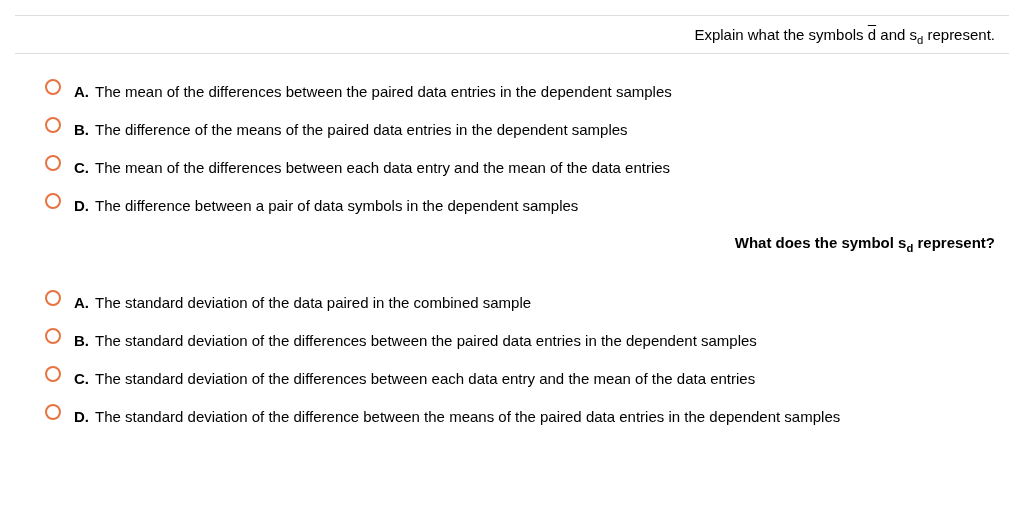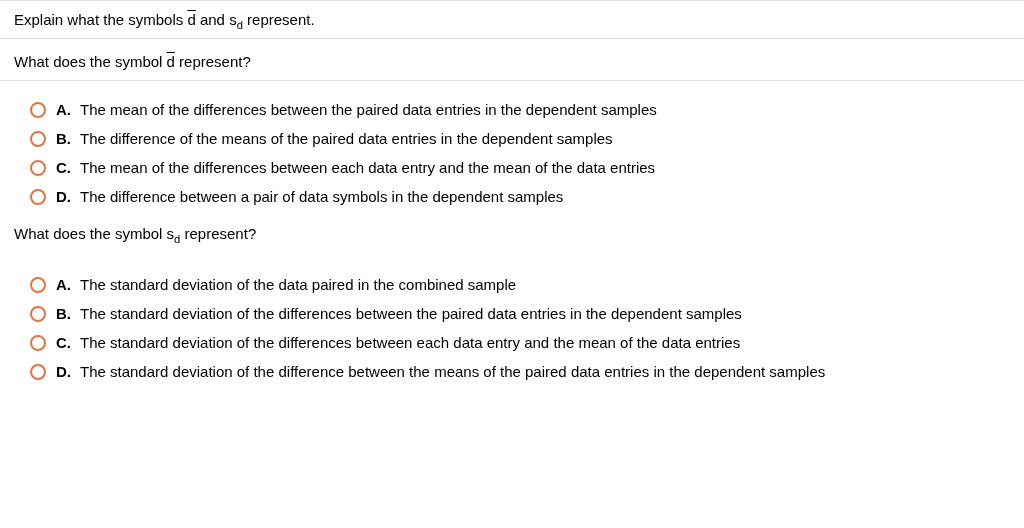--- a/index.html
+++ b/index.html
@@ -8,21 +8,22 @@
       padding: 0;
     }
     body {
       font-family: Arial, Helvetica, sans-serif;
       font-size: 15px;
       color: #000;
       background: #fff;
       width: 1024px;
     }
     .container {
-      padding: 0;
+      padding: 15px;
+      text-align: right;
     }
     .header-row {
       border-top: 1px solid #ddd;
       border-bottom: 1px solid #ddd;
       padding: 10px 14px;
     }
     .sub-question {
       padding: 14px 14px 10px 14px;
       border-bottom: 1px solid #ddd;
     }
@@ -45,49 +46,48 @@
       background: #fff;
       cursor: pointer;
     }
     .option-label {
       font-weight: bold;
       margin-right: 6px;
       min-width: 18px;
     }
     .option-text {
       color: #000;
+      margin-top: 9px;
     }
     .option-content {
       display: flex;
       align-items: baseline;
     }
     .overline {
       text-decoration: overline;
     }
     sub {
       font-size: 0.75em;
       vertical-align: sub;
       line-height: 0;
     }
     .q2-wrap {
       padding-top: 4px;
+      font-weight: bold;
     }
   </style>
 </head>
 <body>
 
 <div class="container">
 
   <div class="header-row">
     <span>Explain what the symbols </span><span class="overline">d</span><span> and s</span><sub>d</sub><span> represent.</span>
   </div>
 
-  <div class="sub-question">
-    <span>What does the symbol </span><span class="overline">d</span><span> represent?</span>
-  </div>
 
   <div class="options-group">
     <div class="option-row">
       <div class="radio"></div>
       <div class="option-content">
         <span class="option-label">A.</span>
         <span class="option-text">The mean of the differences between the paired data entries in the dependent samples</span>
       </div>
     </div>
     <div class="option-row">

